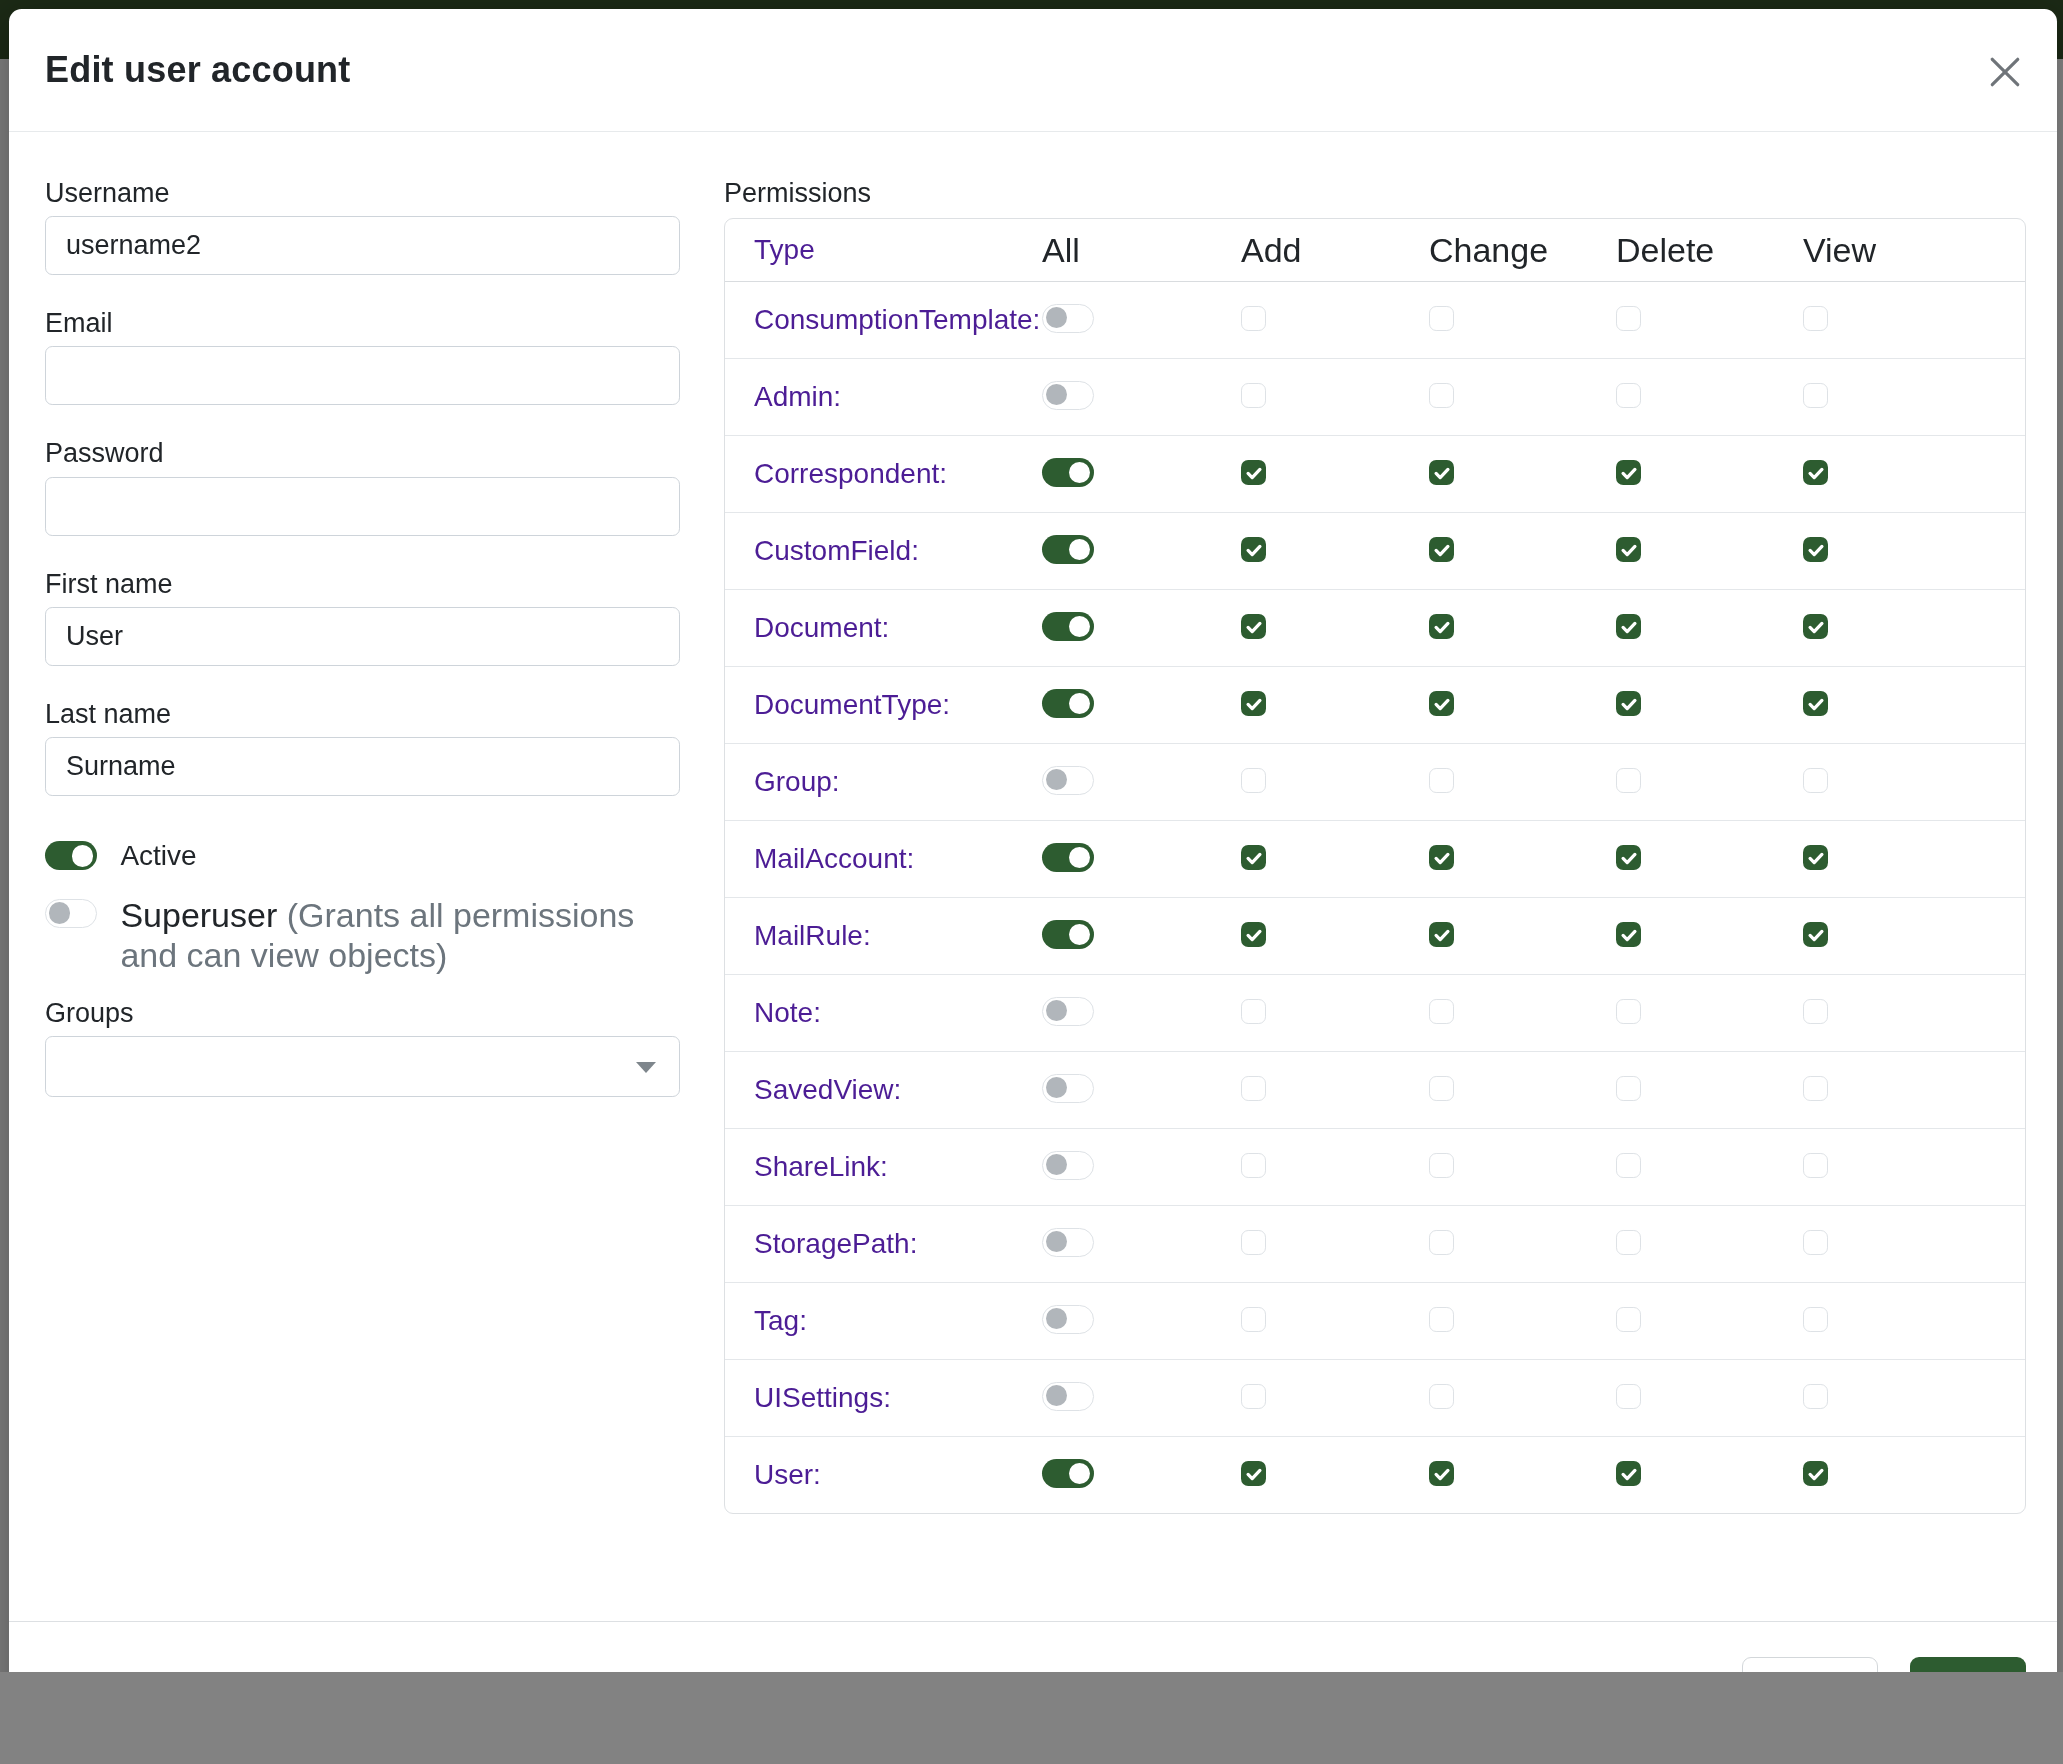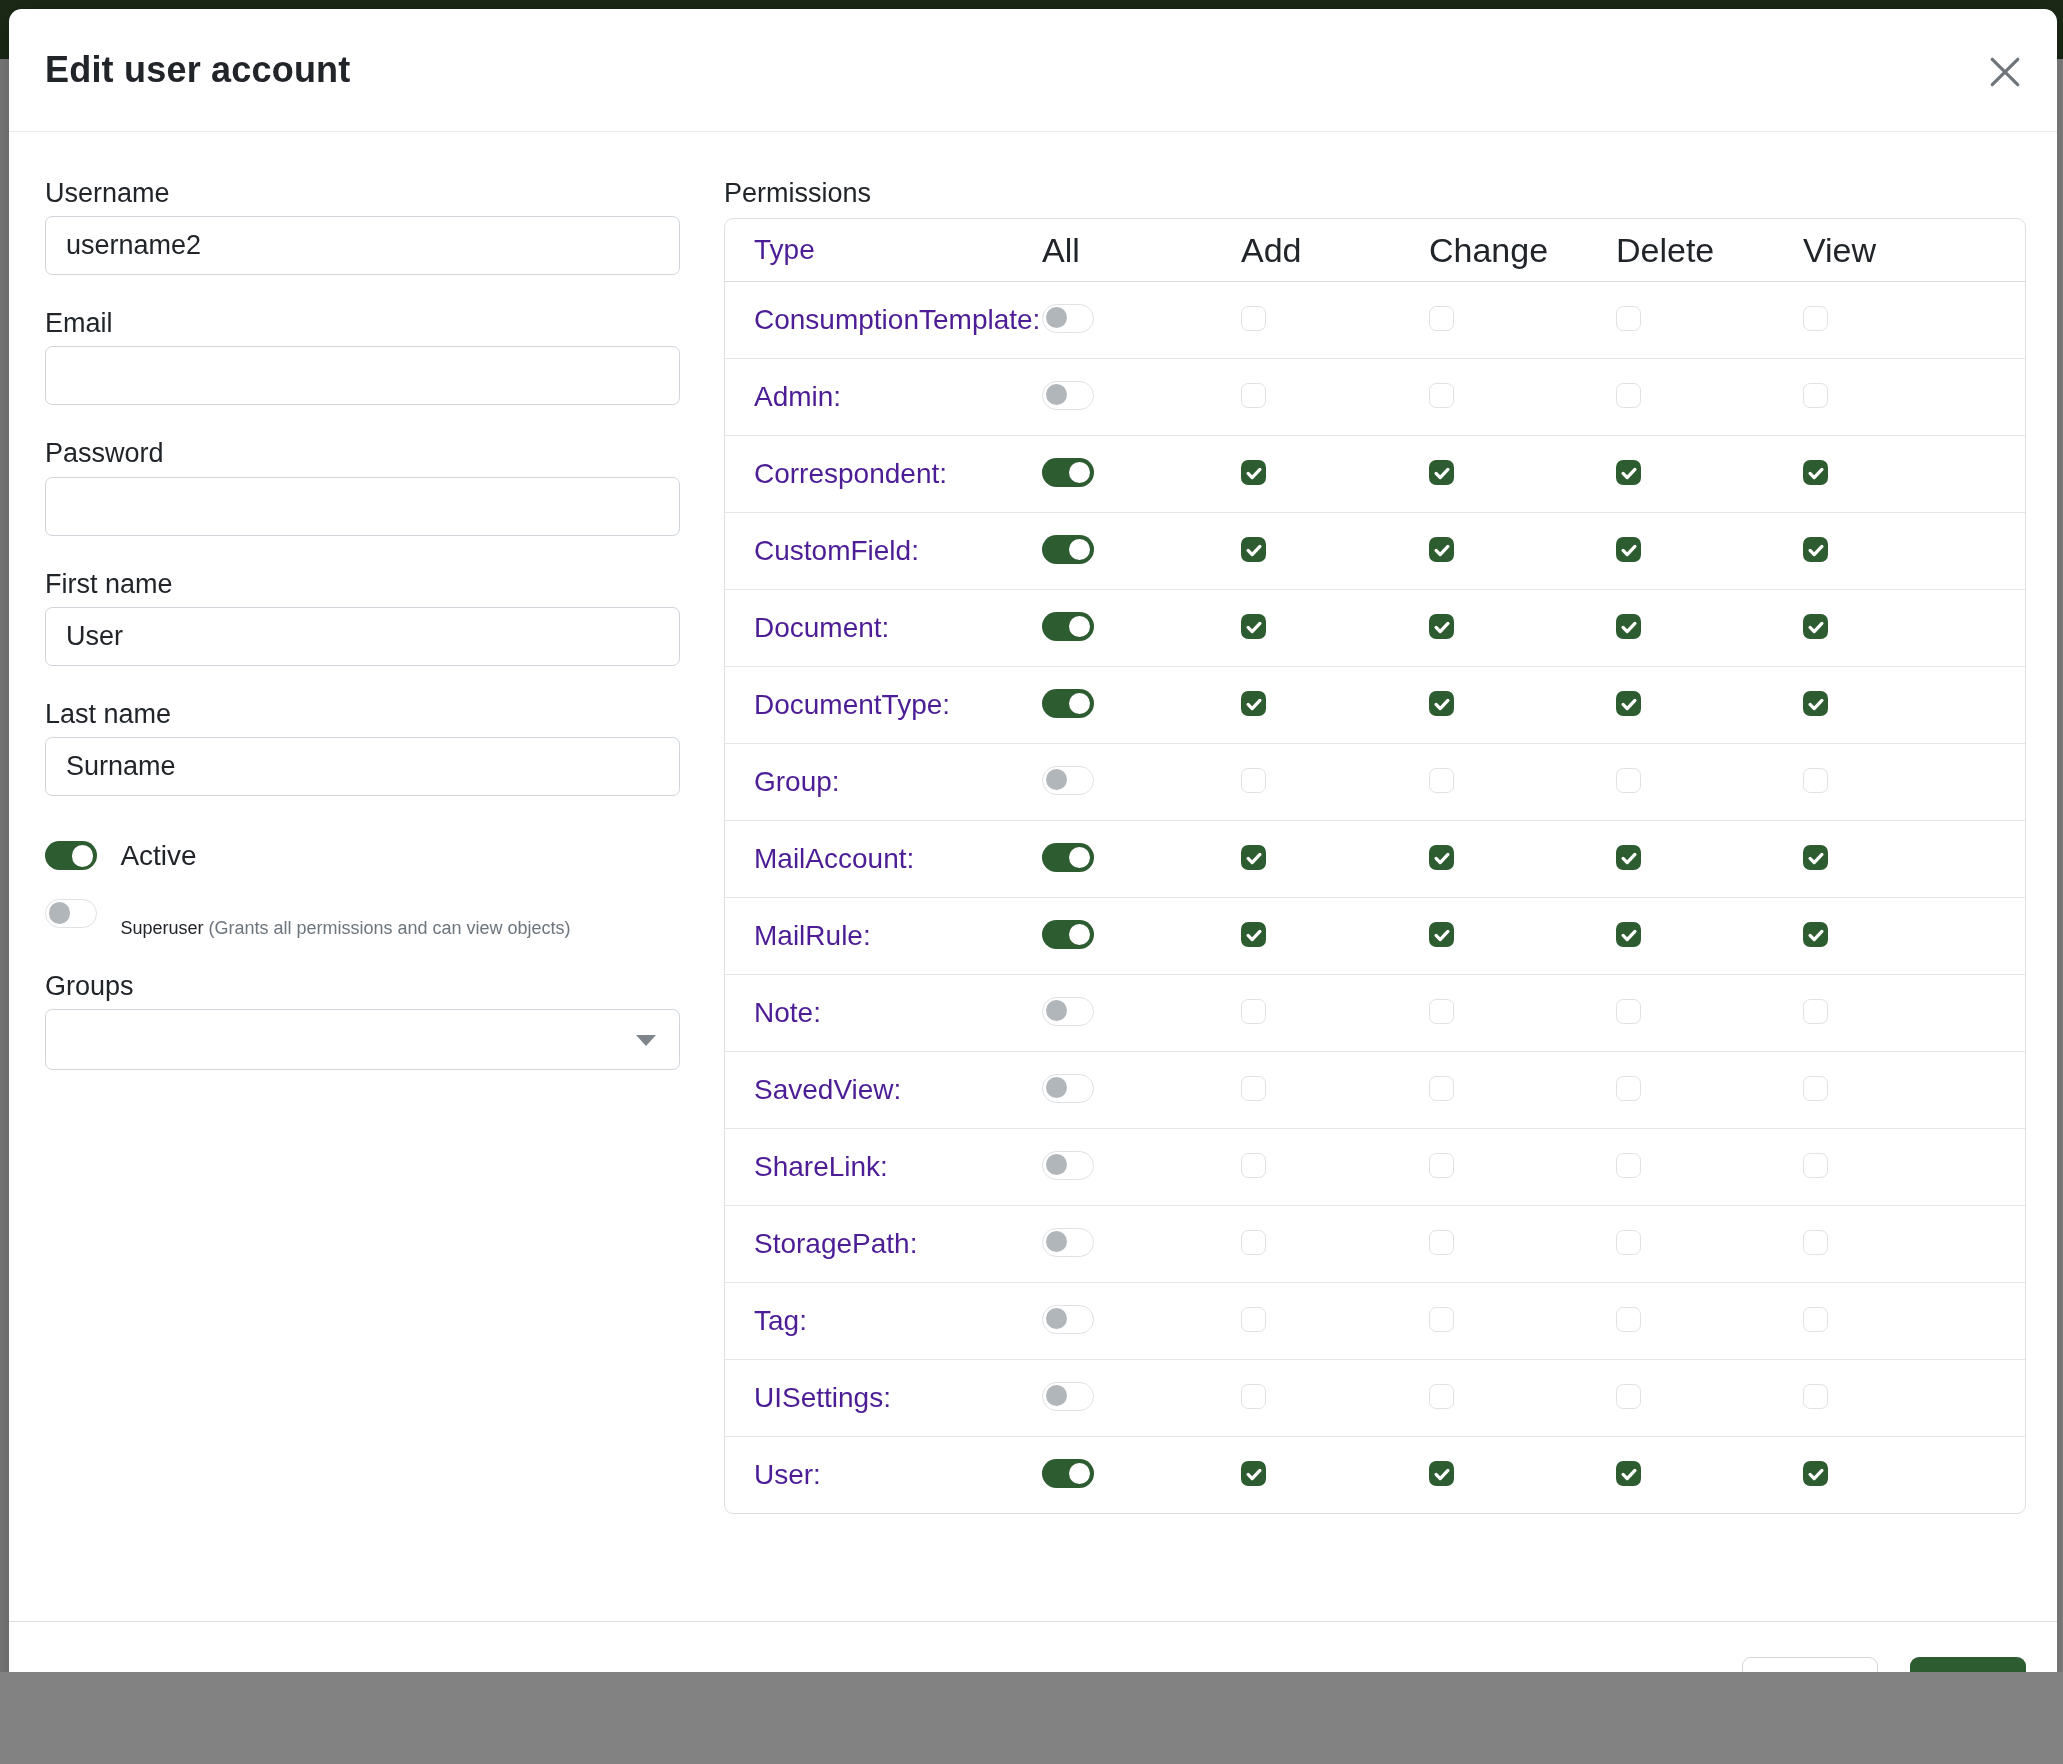--- a/index.html
+++ b/index.html
@@ -33,21 +33,21 @@
   .sw.on{background:#2d5c30;}
   .sw.on .knob{position:absolute;right:3.6px;top:3.6px;width:21.6px;height:21.6px;border-radius:50%;background:#ffffff;}
   .sw.off{background:#ffffff;border:1.8px solid #dee2e6;box-sizing:border-box;}
   .sw.off .knob{position:absolute;left:2.7px;top:1.8px;width:21.6px;height:21.6px;border-radius:50%;background:#b1b6bb;}
 
   .toggle-row{display:flex;align-items:center;margin-top:9px;}
   .toggle-row.first{margin-top:41px;}
   .toggle-row .sw{margin-right:23.4px;}
   .t-label{font-size:28px;color:#212529;font-weight:500;line-height:38px;}
   .su-row{display:flex;align-items:flex-start;margin-top:20px;}
-  .su-text{width:540px;font-size:18px;line-height:40px;margin-top:13px;}
+  .su-text{width:540px;font-size:34px;line-height:40px;}
   .su-name{font-weight:500;color:#212529;}
   .su-hint{color:#6c757d;}
 
   .groups-wrap{margin-top:21.6px;}
   .g-select{position:relative;height:59px;border:1.8px solid #ced4da;border-radius:7.2px;background:#fff;cursor:pointer;}
   .g-caret{position:absolute;right:23.4px;top:25px;width:0;height:0;
            border-left:10px solid transparent;border-right:10px solid transparent;border-top:11.7px solid #7e868c;}
 
   
   .perm-label{display:block;font-size:27px;line-height:32px;color:#212529;margin-bottom:9px;}

